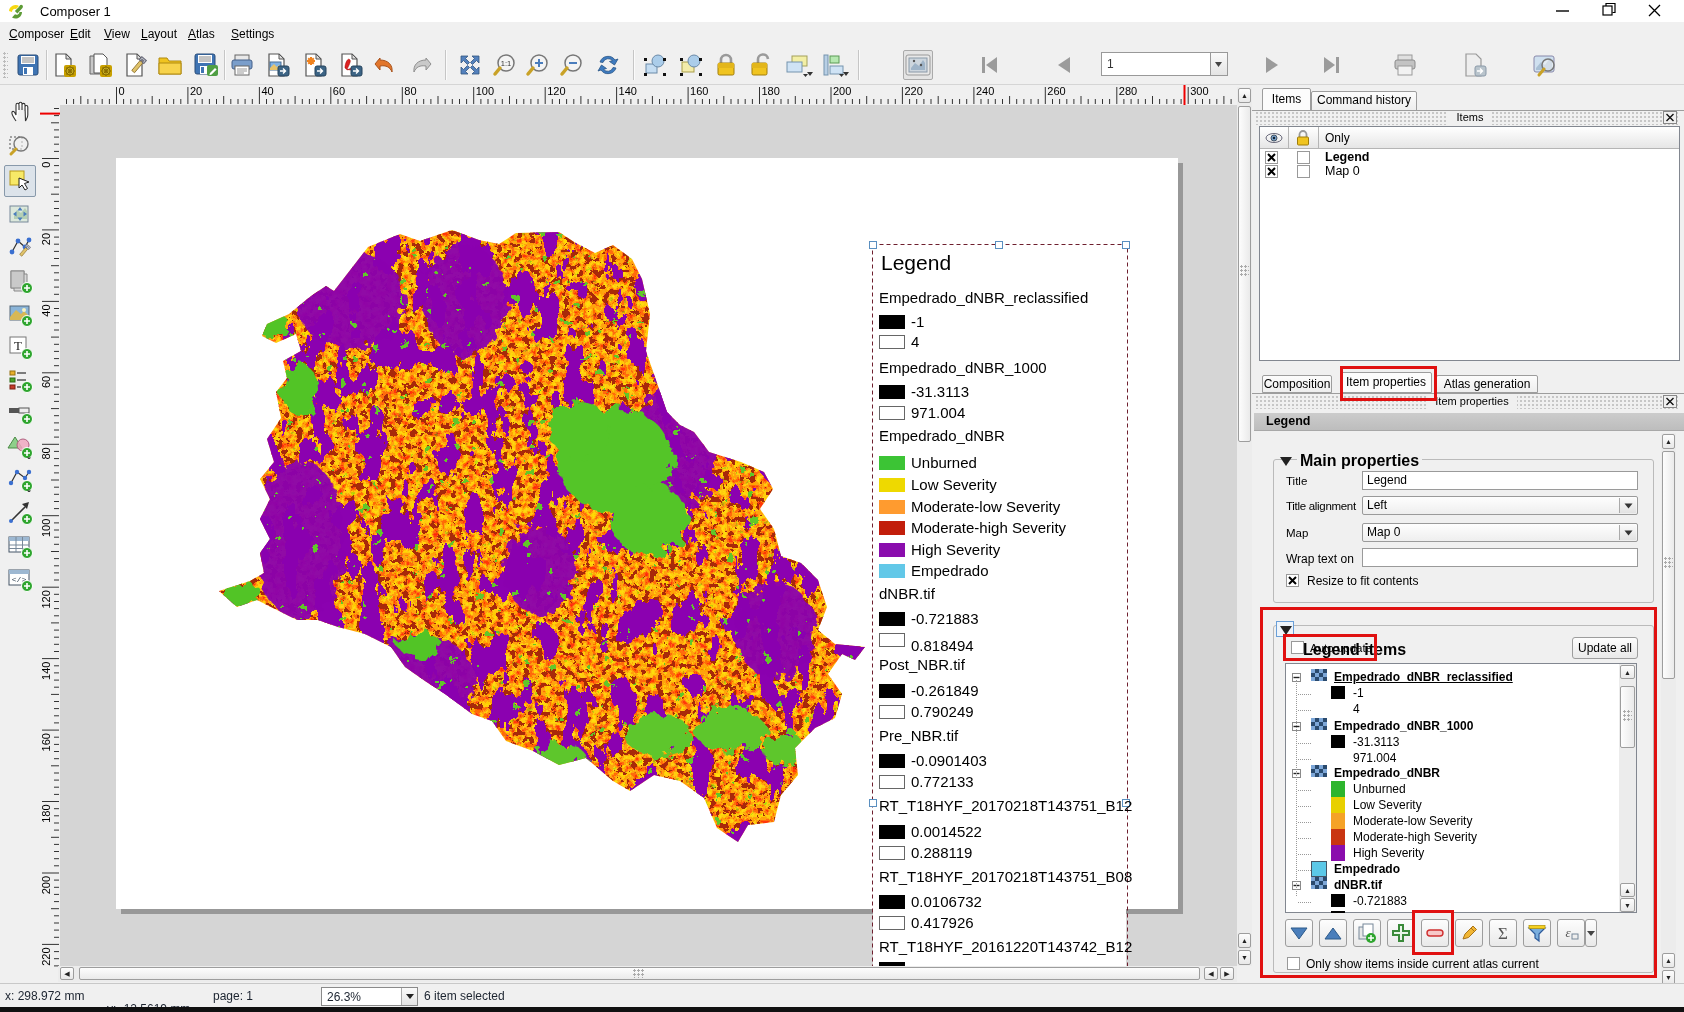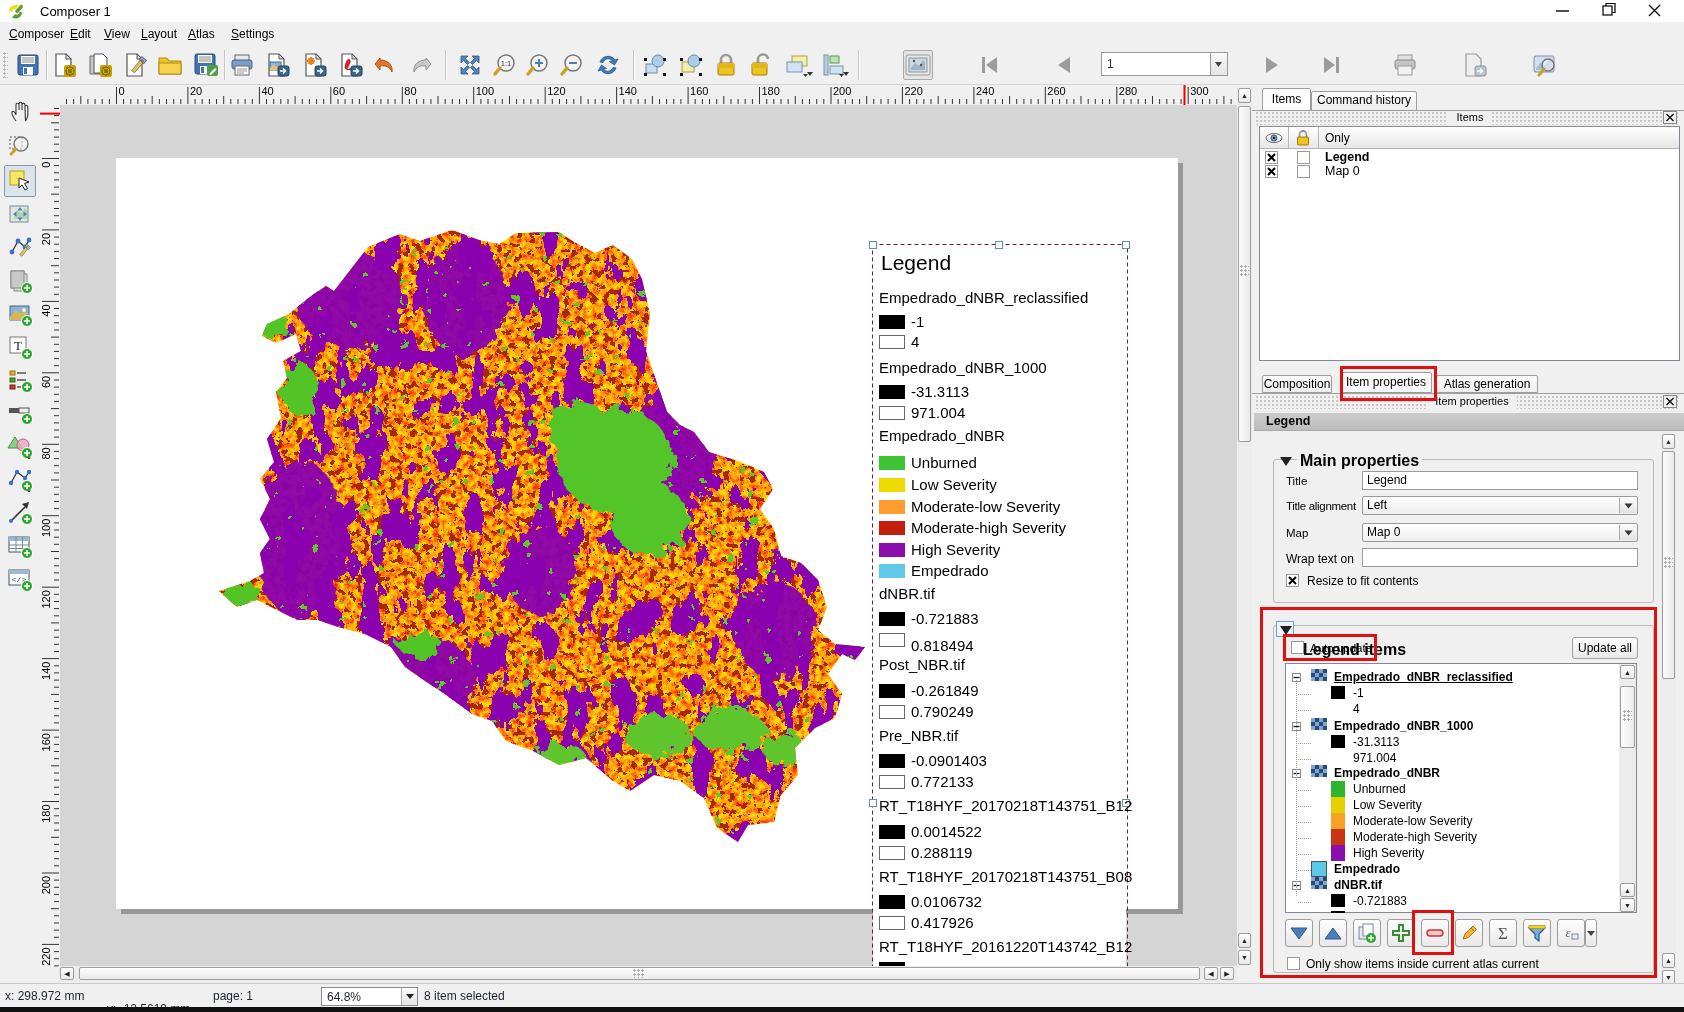--- a/index.html
+++ b/index.html
@@ -1128,23 +1128,23 @@
       </svg>
     </div>
     <div class="abs" style="left:35px;top:872px;width:13px;height:13px;background:#fff;border:1px solid #999;display:flex;align-items:center;justify-content:center"></div>
     <div class="abs" style="left:54px;top:872px">Only show items inside current atlas current</div>
   </div>
 <div class="abs statusbar">
   <span class="abs" style="left:5px;top:5px">x: 298.972 mm</span>
   <span class="abs" style="left:107px;top:18px">y: -12.5619 mm</span>
   <span class="abs" style="left:213px;top:5px">page: 1</span>
   <div class="abs" style="left:321px;top:3px;width:97px;height:19px;background:#fff;border:1px solid #8a8a8a">
-     <span class="abs" style="left:5px;top:2px">64.8%</span>
+     <span class="abs" style="left:5px;top:2px">26.3%</span>
      <div class="abs" style="left:79px;top:0px;width:16px;height:17px;background:linear-gradient(#fafafa,#e4e4e4);border-left:1px solid #aaa"><svg width="16" height="17">
           <path d="M4 6 l8 0 l-4 5z" fill="#222"></path>
         </svg></div>
   </div>
-  <span class="abs" style="left:424px;top:5px">8 item selected</span>
+  <span class="abs" style="left:424px;top:5px">6 item selected</span>
 </div>
 <div class="abs blackbar"></div>
 <div class="redrect" style="left:1340px;top:366px;width:97px;height:35px"></div>
 <div class="redrect" style="left:1260px;top:607px;width:397px;height:371px"></div>
 <div class="redrect" style="left:1283px;top:634px;width:94px;height:27px"></div>
 <div class="redrect" style="left:1412px;top:910px;width:42px;height:45px"></div>
 </body></html>

